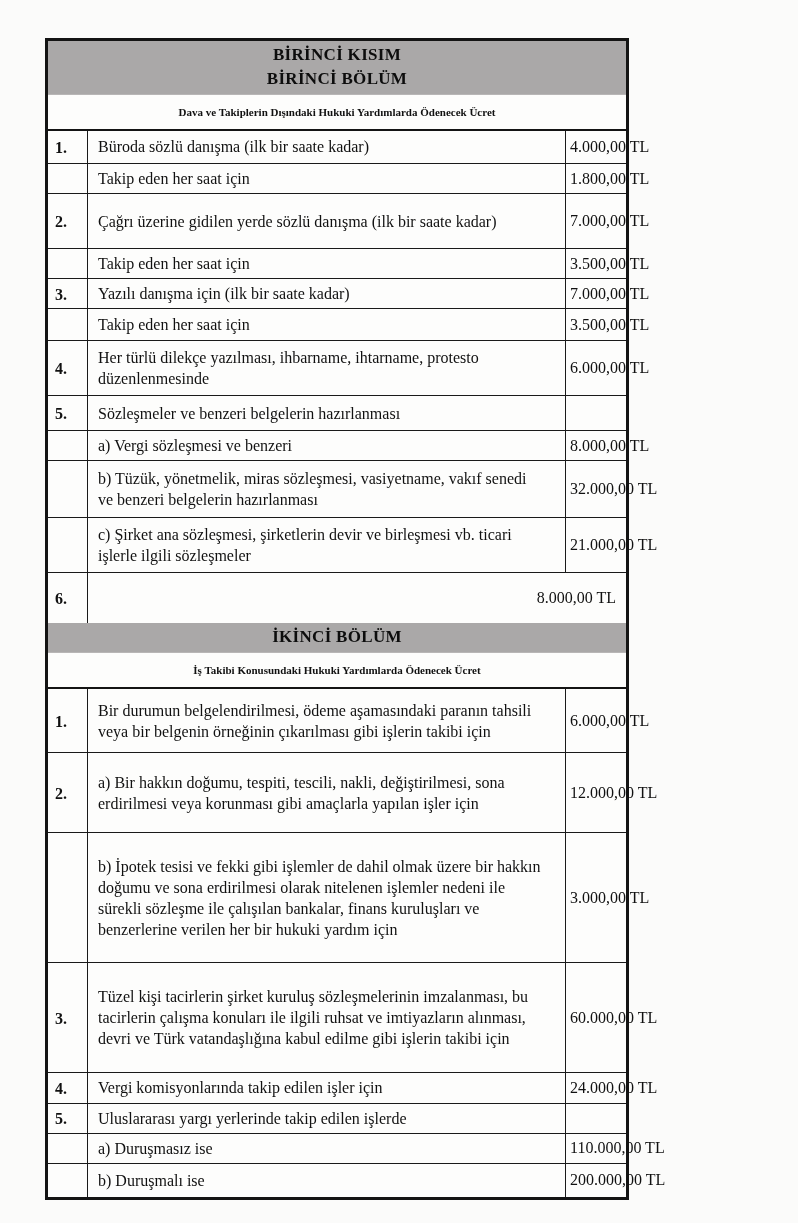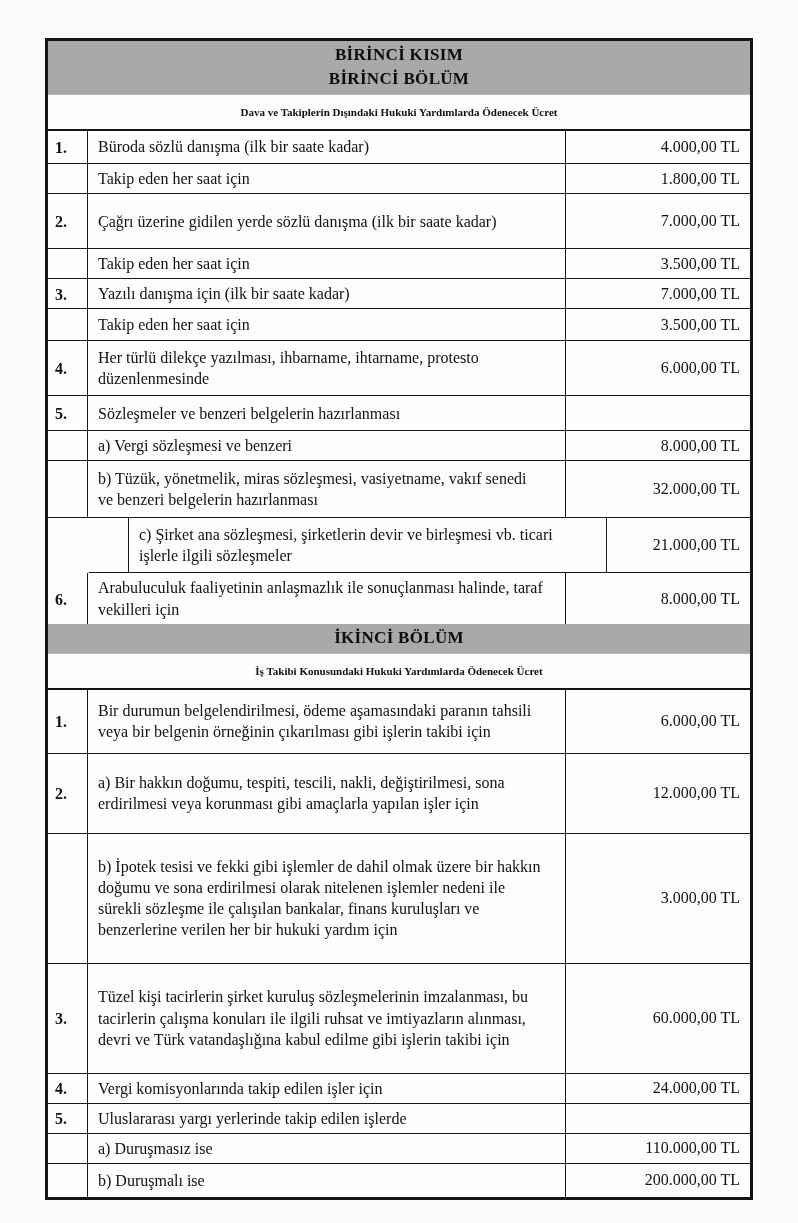--- a/index.html
+++ b/index.html
@@ -13,21 +13,21 @@
     height: 1223px;
     background: #fbfbfa;
     font-family: "Liberation Serif", "DejaVu Serif", serif;
     color: #111;
     overflow: hidden;
   }
   .fee-table {
     position: absolute;
     left: 45px;
     top: 38px;
-    width: 708px;
+    width: 584px;
     border: 3px solid #141414;
     box-sizing: border-box;
     background: #fdfdfc;
   }
   
   .gray-bar {
     background: #aaa8a8;
     border-bottom: 1px solid #b8b6b6;
     padding: 2px 0 3px 0;
   }
@@ -155,29 +155,28 @@
     <div class="cell desc">a) Vergi sözleşmesi ve benzeri</div>
     <div class="cell fee">8.000,00 TL</div>
   </div>
 
   <div class="row" style="min-height: 57px;">
     <div class="cell no"></div>
     <div class="cell desc">b) Tüzük, yönetmelik, miras sözleşmesi, vasiyetname, vakıf senedi ve benzeri belgelerin hazırlanması</div>
     <div class="cell fee">32.000,00 TL</div>
   </div>
 
-  <div class="row" style="min-height: 55px; margin-left: 41px;">
+  <div class="row" style="min-height: 55px;">
     <div class="cell no"></div>
     <div class="cell desc">c) Şirket ana sözleşmesi, şirketlerin devir ve birleşmesi vb. ticari işlerle ilgili sözleşmeler</div>
     <div class="cell fee">21.000,00 TL</div>
   </div>
 
   <div class="row" style="min-height: 50px;">
     <div class="cell no">6.</div>
-    <div class="cell desc">Arabuluculuk faaliyetinin anlaşmazlık ile sonuçlanması halinde, taraf vekilleri için</div>
     <div class="cell fee">8.000,00 TL</div>
   </div>
 </div>
   </section>
 
   <section>
     <div class="gray-bar">
           <div class="gray-line">İKİNCİ BÖLÜM</div>
         </div>
     <div class="subtitle">İş Takibi Konusundaki Hukuki Yardımlarda Ödenecek Ücret</div>

